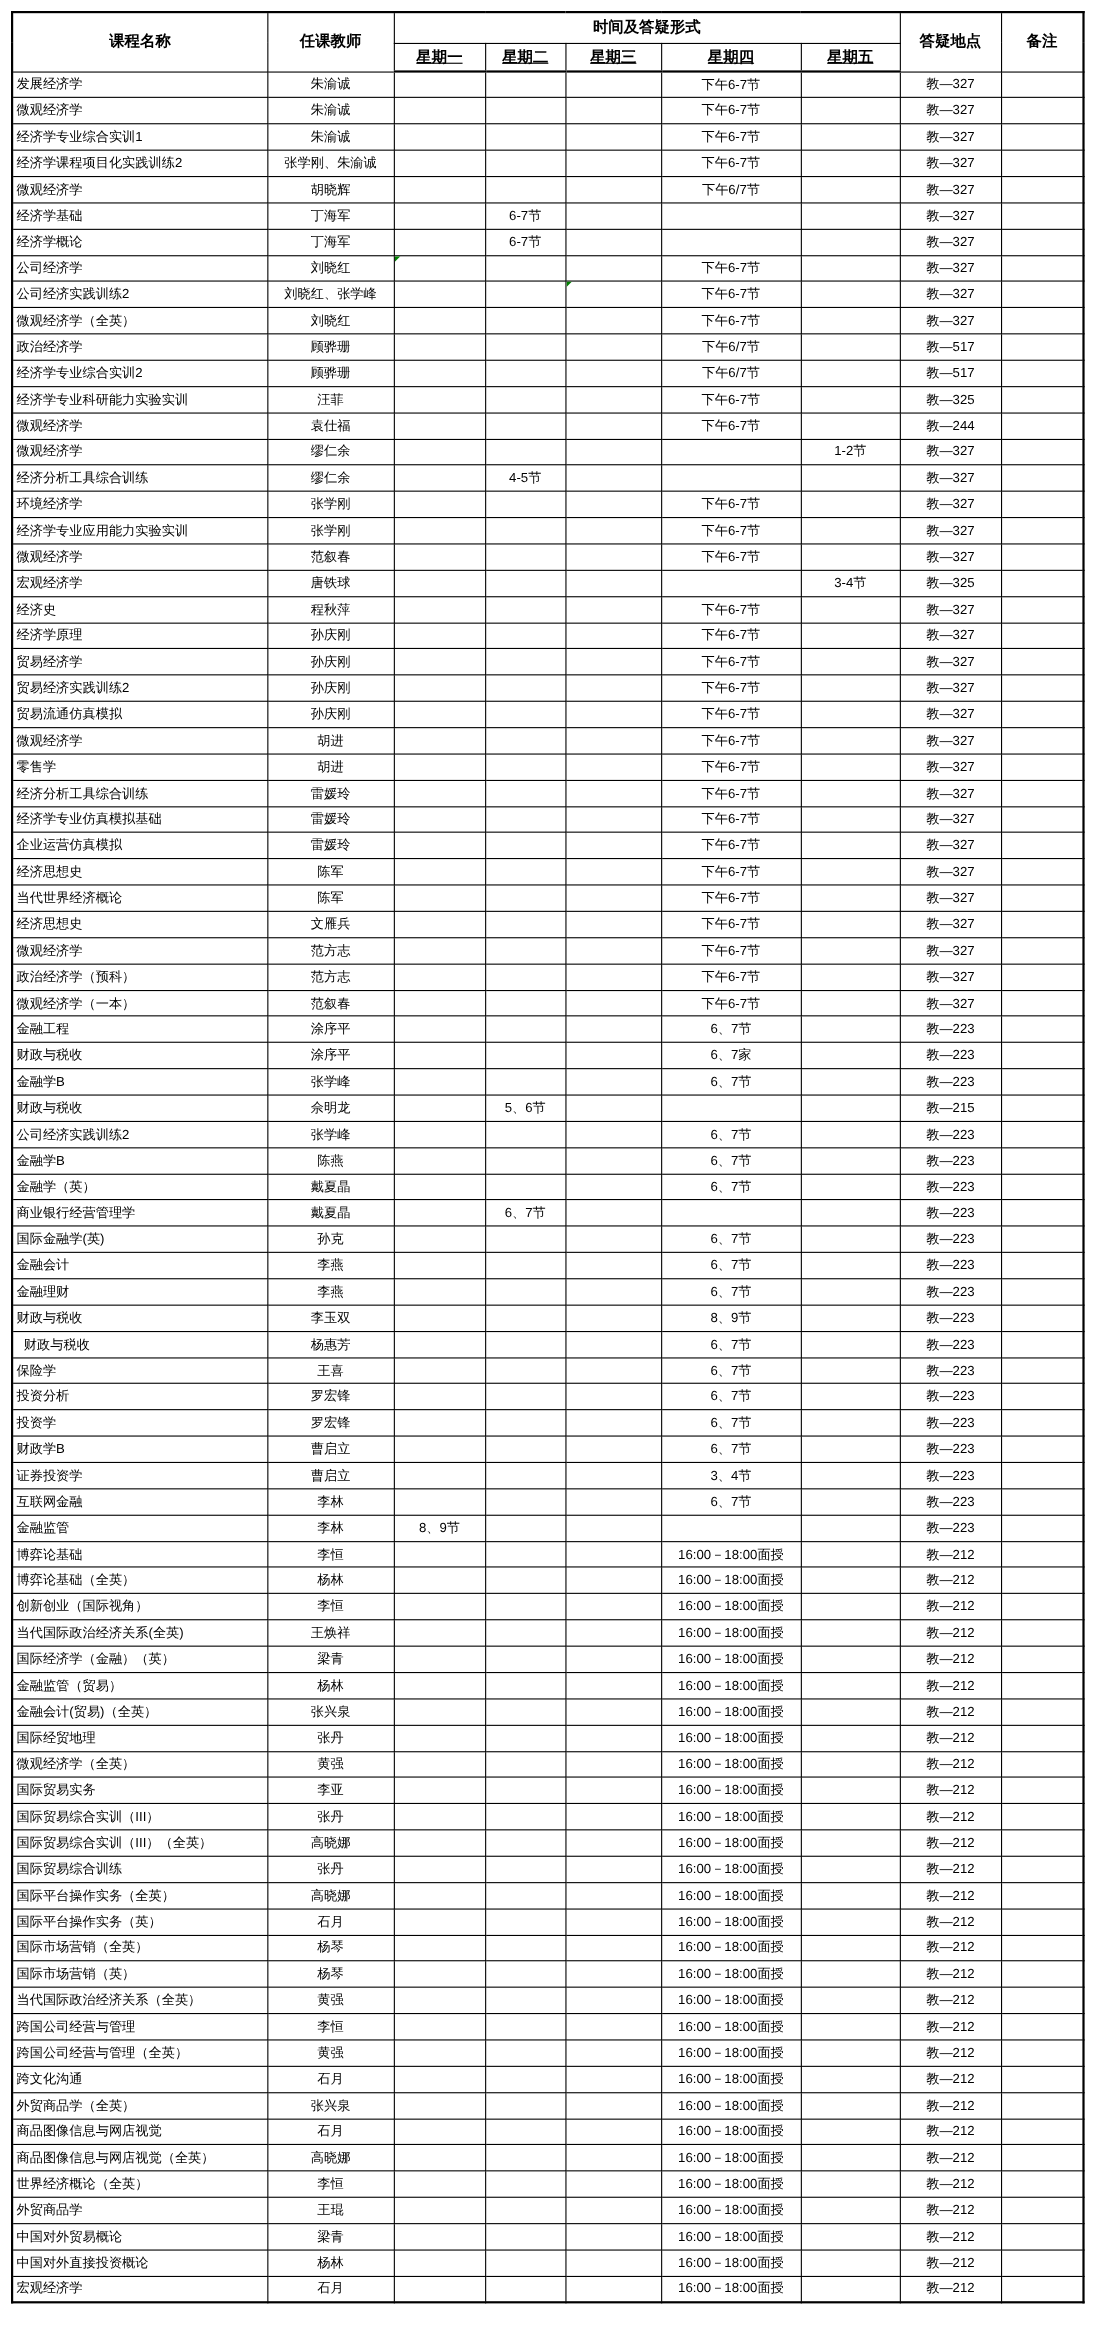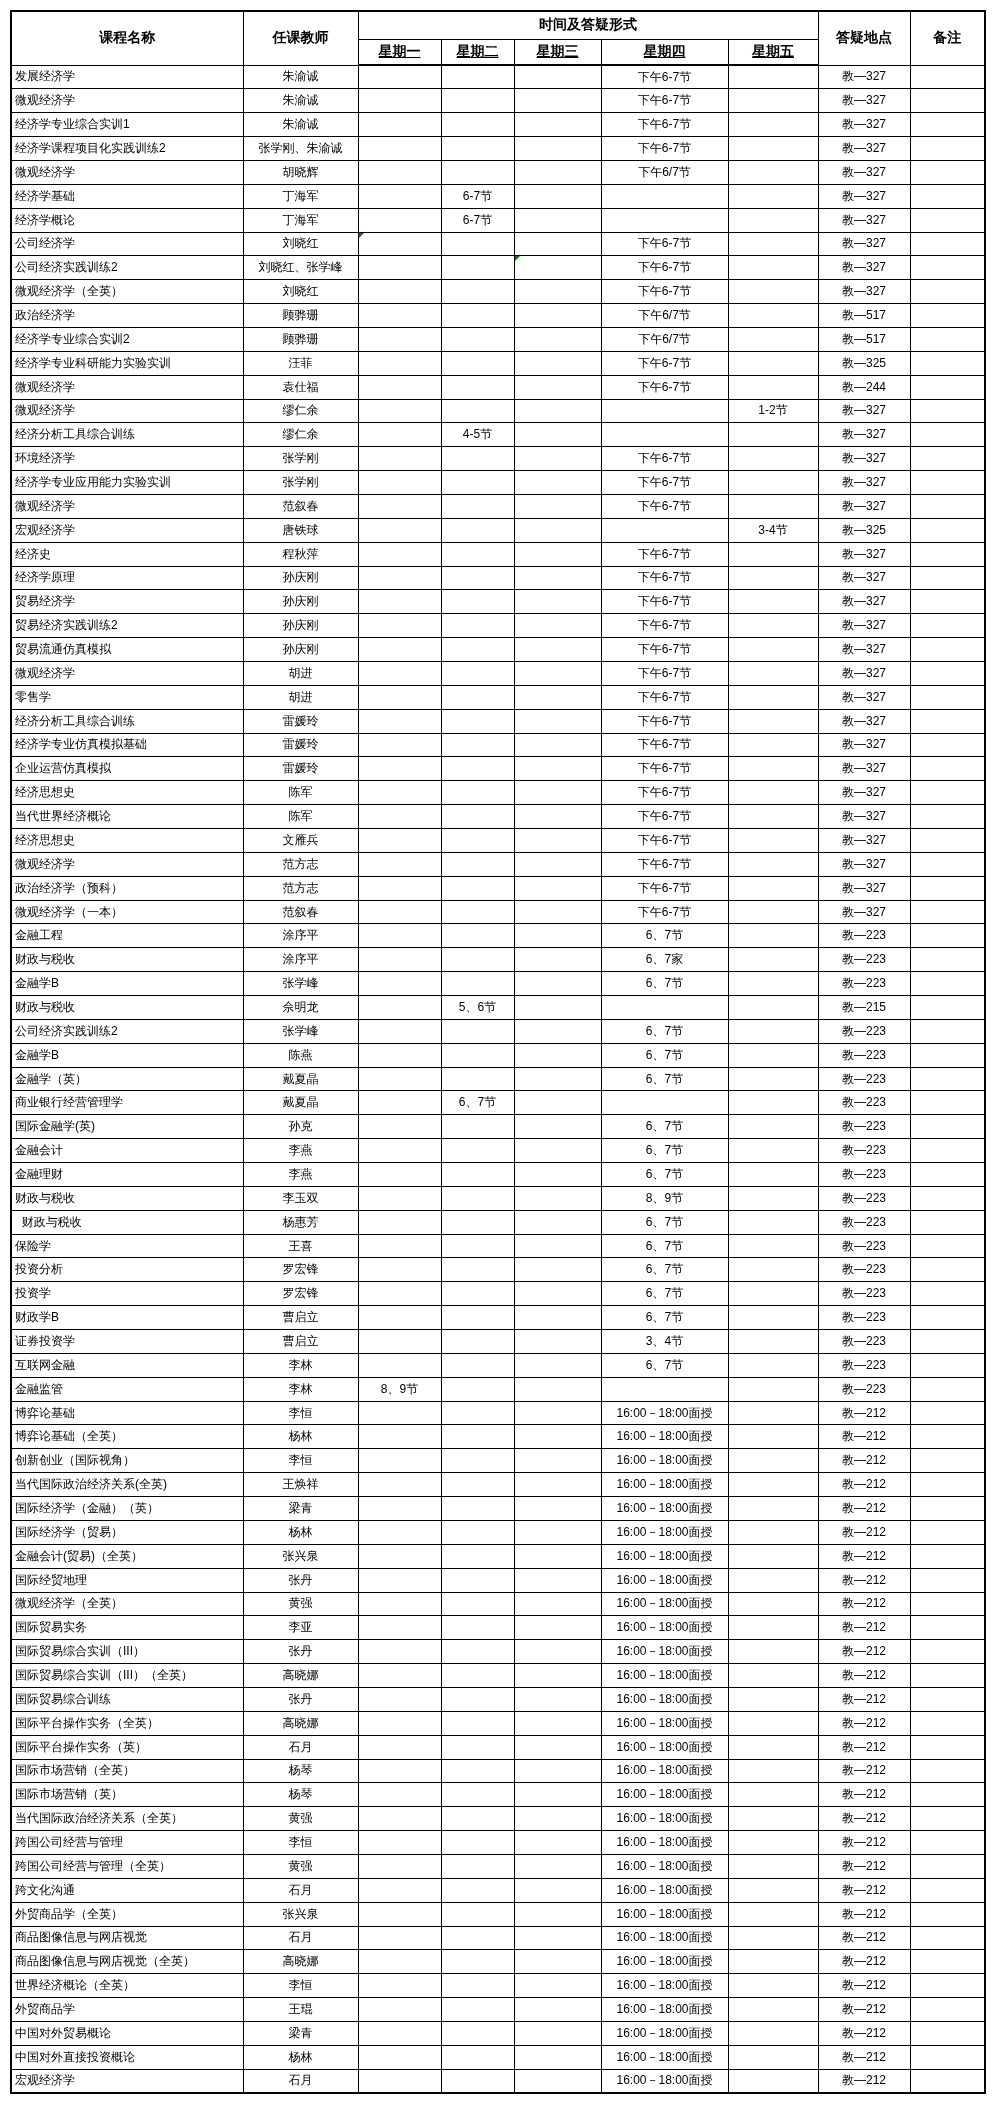--- a/index.html
+++ b/index.html
@@ -744,21 +744,21 @@
         <td class="c-center">梁青</td>
         <td class="c-center"></td>
         <td class="c-center"></td>
         <td class="c-center"></td>
         <td class="c-center">16:00－18:00面授</td>
         <td class="c-center"></td>
         <td class="c-center">教—212</td>
         <td class="c-center"></td>
       </tr>
       <tr>
-        <td class="c-course">国际经济学（贸易）</td>
+        <td class="c-course">金融监管（贸易）</td>
         <td class="c-center">杨林</td>
         <td class="c-center"></td>
         <td class="c-center"></td>
         <td class="c-center"></td>
         <td class="c-center">16:00－18:00面授</td>
         <td class="c-center"></td>
         <td class="c-center">教—212</td>
         <td class="c-center"></td>
       </tr>
       <tr>

